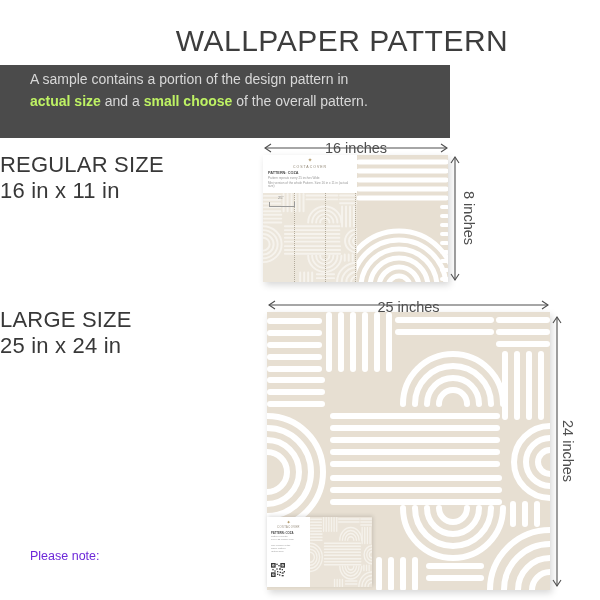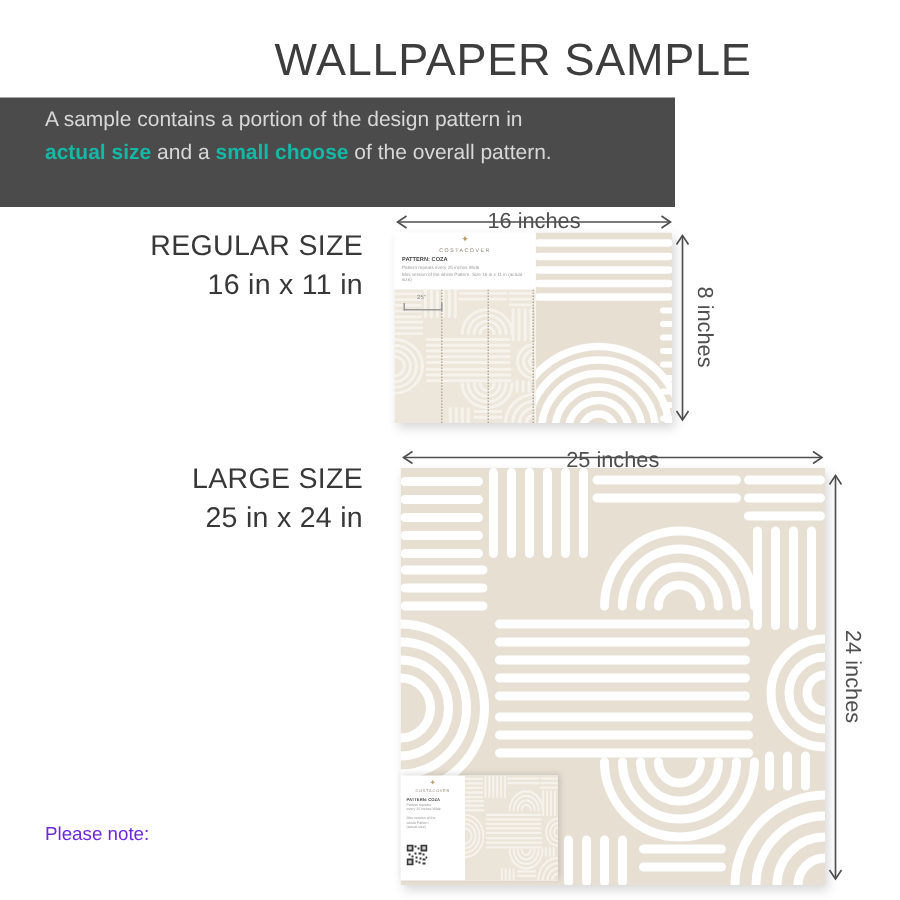--- a/index.html
+++ b/index.html
@@ -4,24 +4,24 @@
 <style>
   html,body{margin:0;padding:0;background:#fff;}
   .page{position:relative;width:600px;height:600px;background:#ffffff;overflow:hidden;
         font-family:"Liberation Sans",sans-serif;}
 
   .title{position:absolute;top:24px;left:342px;transform:translateX(-50%);
          font-size:30px;color:#3d3d3d;letter-spacing:.5px;white-space:nowrap;}
 
   .banner{position:absolute;left:0;top:65px;width:450px;height:73px;background:#4b4b4b;
           box-sizing:border-box;padding:3px 0 0 30px;color:#d8d8d8;font-size:14px;line-height:22px;}
-  .banner b{color:#14b8a6;font-weight:bold;}
-
-  .size-label{position:absolute;left:0;width:242px;text-align:right;color:#383838;
-              font-size:19px;line-height:26px;letter-spacing:.2px;}
+  .banner b{color:#bef264;font-weight:bold;}
+
+  .size-label{position:absolute;left:0;width:242px;color:#383838;
+              font-size:22px;line-height:26px;letter-spacing:.2px;}
   .size-label.reg{top:152px;}
   .size-label.lrg{top:307px;}
 
   .dim{position:absolute;color:#4f4f4f;font-size:14.5px;}
   .dim.h{text-align:center;margin-top:12px;}
   .dim.v{writing-mode:vertical-rl;text-align:center;white-space:nowrap;}
 
   .arrow{position:absolute;}
 
   .card{position:absolute;background:#fff;box-shadow:2px 3px 7px rgba(0,0,0,.16);}
@@ -127,21 +127,21 @@
           </g>
         <g fill="#3a3a3a">
             <rect x="3" y="3" width="1" height="1"></rect>
             <rect x="17" y="3" width="1" height="1"></rect>
             <rect x="3" y="17" width="1" height="1"></rect>
           </g>
       </g>
     </defs>
   </svg>
 
-  <div class="title">WALLPAPER SAMPLE</div>
+  <div class="title">WALLPAPER PATTERN</div>
 
   <div class="banner">
     <div><span>A sample contains a portion of the design pattern in</span></div>
     <div><b>actual size</b><span> and a </span><b>small choose</b><span> of the overall pattern.</span></div>
   </div>
 
   <div class="size-label reg">
     <div>REGULAR SIZE</div>
     <div>16 in x 11 in</div>
   </div>

